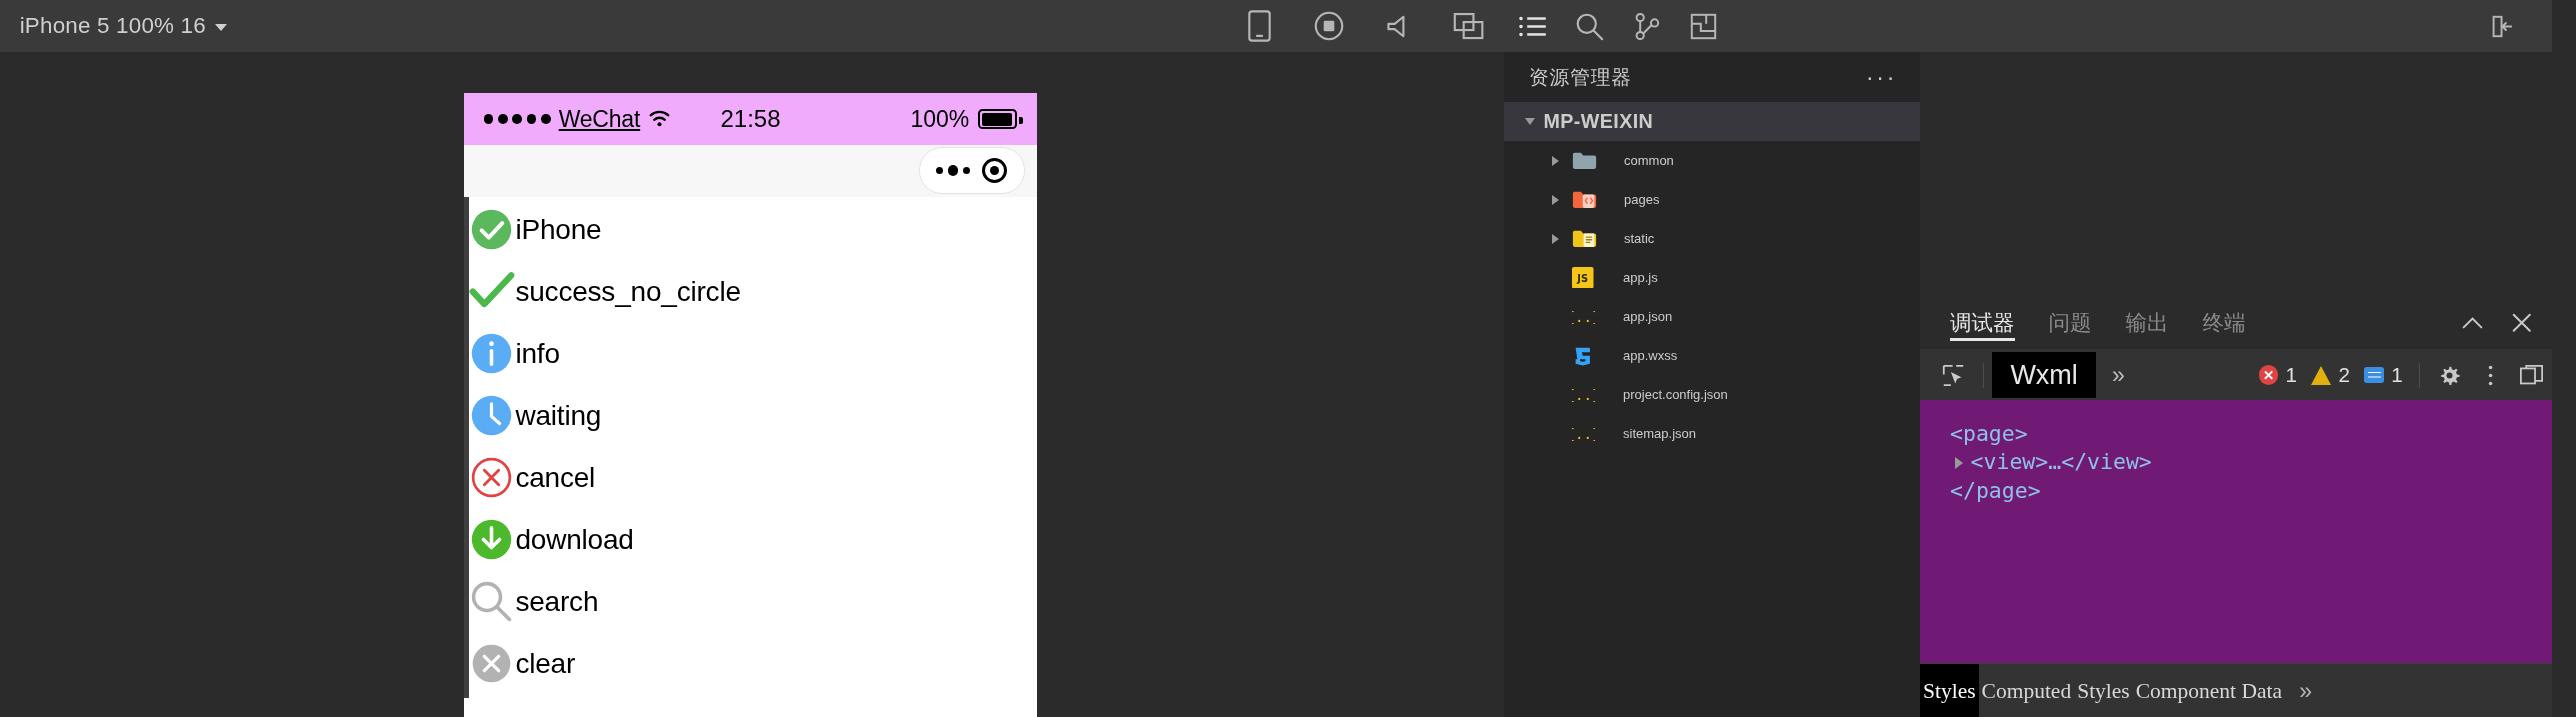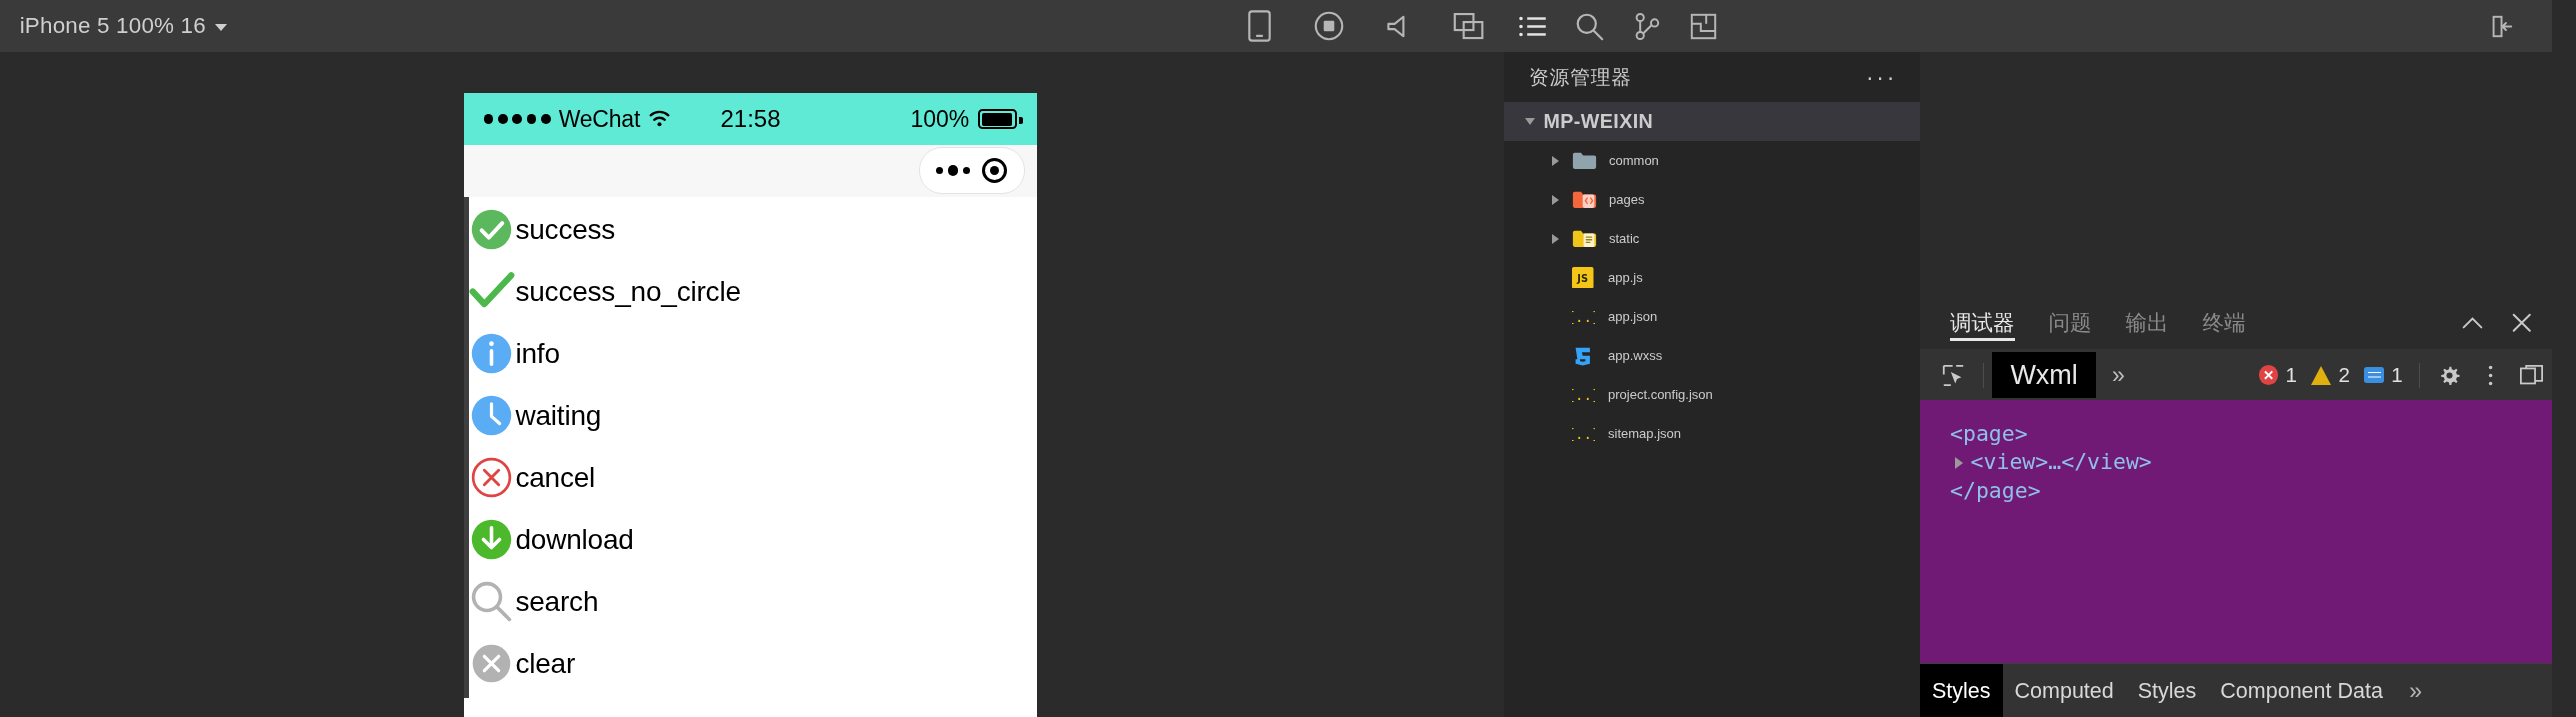--- a/index.html
+++ b/index.html
@@ -24,22 +24,22 @@
   .caret-dn { width: 0; height: 0; border-left: 6.3px solid transparent; border-right: 6.3px solid transparent; border-top: 7.2px solid #cfcfcf; display:inline-block; position: relative; top: 1.8px; }
   .sim-tools { position: absolute; right: 0; top: 0; height: 52px; display: flex; align-items: center; }
   .tool-btn { width: 70px; height: 52px; display: flex; align-items: center; justify-content: center; cursor: default; }
   .tool-btn svg { display: block; }
 
   .phone {
     position: absolute; left: 464px; top: 93px; width: 573px; height: 625px;
     background: #ffffff; overflow: hidden;
   }
   .phone-status {
-    height: 52px; background: #5eead4; display: flex; align-items: center;
-    padding: 0 19.7px; color: #000; font-size: 23px; position: relative;
+    height: 52px; background: #f0abfc; display: flex; align-items: center;
+    padding: 0 19.7px; color: #000; font-size: 23px; position: relative; text-decoration: underline;
   }
   .st-left { display: flex; align-items: center; gap: 8px; }
   .sig-dots { display: flex; gap: 4.5px; align-items: center; }
   .sig-dots i { width: 9.8px; height: 9.8px; border-radius: 50%; background: #000; display: block; }
   .carrier { font-size: 23px; letter-spacing: -0.2px; }
   .st-center { position: absolute; left: 50%; transform: translateX(-50%); font-size: 24px; }
   .st-right { position: absolute; right: 19.7px; display: flex; align-items: center; gap: 9px; font-size: 23px; }
   .battery { width: 39px; height: 20.6px; border: 2.7px solid #000; border-radius: 4.5px; position: relative; }
   .battery::after { content:""; position:absolute; right:-7.2px; top:6.3px; width:3.6px; height:7.2px; background:#000; border-radius:0 1.8px 1.8px 0; }
   .battery i { position: absolute; left: 1.8px; top: 1.8px; bottom: 1.8px; width: 30px; background: #000; border-radius: 1.8px; display:block; }
@@ -76,21 +76,21 @@
   .ellipsis-btn { color: #cccccc; font-size: 23px; letter-spacing: 2.7px; cursor: default; }
   .tree-row {
     height: 39px; display: flex; align-items: center; color: #cccccc; font-size: 20.6px;
     padding-right: 9px; cursor: default; white-space: nowrap;
   }
   .tree-row.section { font-weight: bold; font-size: 19.7px; letter-spacing: 0.4px; }
   .tree-row.selected { background: #37373d; }
   .tw { width: 27px; min-width: 27px; display: flex; align-items: center; justify-content: center; }
   .tw .arr-r { width: 0; height: 0; border-top: 5.4px solid transparent; border-bottom: 5.4px solid transparent; border-left: 7.2px solid #9a9a9a; }
   .tw .arr-d { width: 0; height: 0; border-left: 5.4px solid transparent; border-right: 5.4px solid transparent; border-top: 7.2px solid #9a9a9a; }
-  .fi { width: 30px; min-width: 30px; display: flex; align-items: flex-end; justify-content: center; margin-right: 10px; }
+  .fi { width: 30px; min-width: 30px; display: flex; align-items: flex-end; justify-content: center; margin-right: 25px; }
   .fname { font-size: 13px; }
   .indent-1 { padding-left: 12.5px; }
   .indent-2 { padding-left: 38px; }
   .indent-3 { padding-left: 64px; }
 
   
   .dev-wrap { flex: 1; background: #2b2b2b; position: relative; display: flex; flex-direction: column; }
   .dev-top { height: 52px; background: #3a3a3a; display: flex; align-items: center; justify-content: flex-end; padding-right: 25px; }
   .dev-spacer { flex: 1; }
   .panel-tabs {
@@ -114,21 +114,21 @@
   .badge-info { width: 19.7px; height: 16px; background: #3b8fe0; border-radius: 2.7px; position: relative; }
   .badge-info::after { content:""; position:absolute; left:3.6px; top:4.5px; width:12.5px; height:1.8px; background:#fff; box-shadow: 0 4.5px 0 #fff; }
   .cnt { margin-right: 7.2px; }
 
   .dt-body { flex: 1; background: #701a75; padding: 19.7px 0 0 30px; overflow: hidden; }
   .code-line { font-family: "DejaVu Sans Mono", monospace; font-size: 21.5px; color: #8fc0e8; line-height: 1.33; white-space: pre; display: flex; align-items: center; }
   .code-arrow { width: 0; height: 0; border-top: 6.3px solid transparent; border-bottom: 6.3px solid transparent; border-left: 8px solid #9a9a9a; margin-right: 7.2px; }
   .code-indent { padding-left: 5.4px; }
 
   .dt-bottom { height: 55px; background: #333333; display: flex; align-items: center; border-top: 0.9px solid #3f3f3f; }
-  .btab { color: #d8d8d8; font-size: 21.5px; padding: 0 12px; height: 55px; display: flex; align-items: center; cursor: default; }
+  .btab { color: #d8d8d8; font-size: 21.5px; padding: 0 3px; height: 55px; display: flex; align-items: center; cursor: default; font-family: Liberation Serif, serif; }
   .btab.active { background: #000; color: #fff; }
   .btab-more { color: #b4b4b4; font-size: 23px; padding: 0 14.3px; cursor: default; }
 </style>
 </head>
 <body>
 
 <div class="app">
 
   <div class="sim-pane">
 
@@ -208,21 +208,21 @@
 
       <div class="phone-body">
 
         <div class="icon-row">
           <span class="icon-slot">
             <svg width="43" height="43" viewBox="0 0 48 48">
                 <circle cx="24" cy="24" r="22" fill="#5cb85c"></circle>
                 <path d="M13 25 l8 8 l15 -16" fill="none" stroke="#fff" stroke-width="4.5" stroke-linecap="round" stroke-linejoin="round"></path>
               </svg>
           </span>
-          <span class="icon-label">success</span>
+          <span class="icon-label">iPhone</span>
         </div>
 
         <div class="icon-row">
           <span class="icon-slot">
             <svg width="47" height="43" viewBox="0 0 52 48">
                 <path d="M5 24 l13 14 l30 -32" fill="none" stroke="#4cb84c" stroke-width="7" stroke-linecap="round" stroke-linejoin="round"></path>
               </svg>
           </span>
           <span class="icon-label">success_no_circle</span>
         </div>

